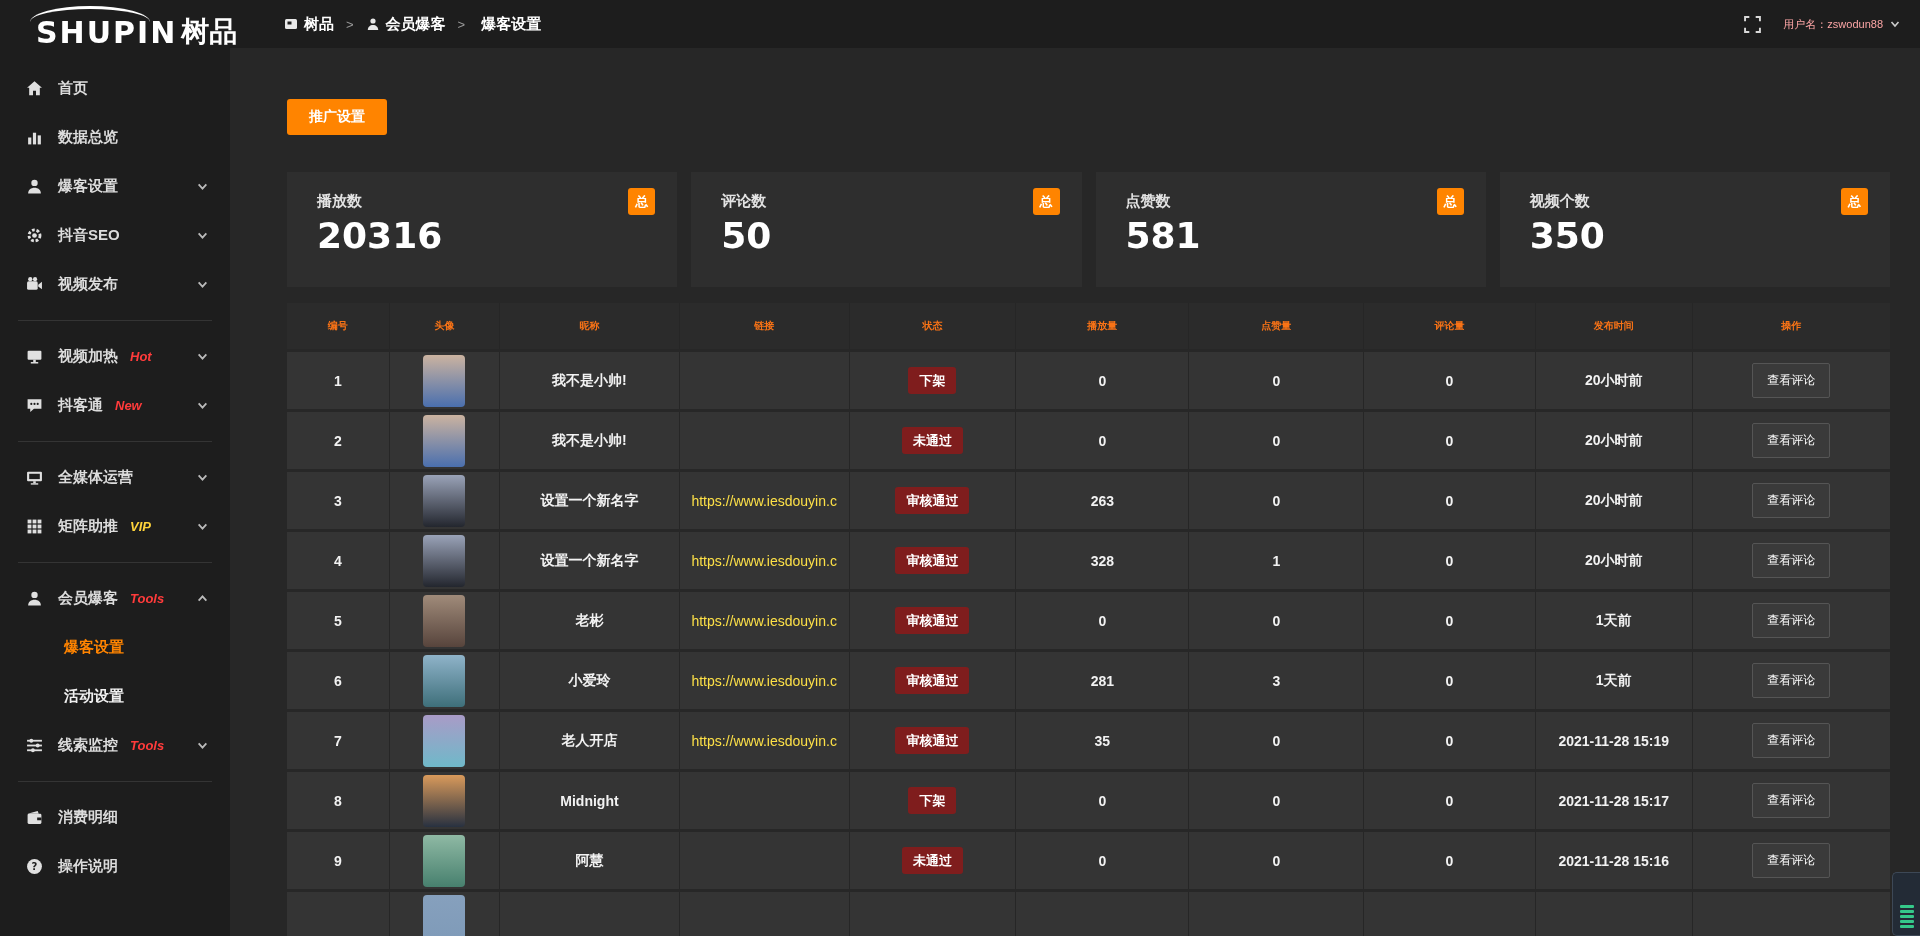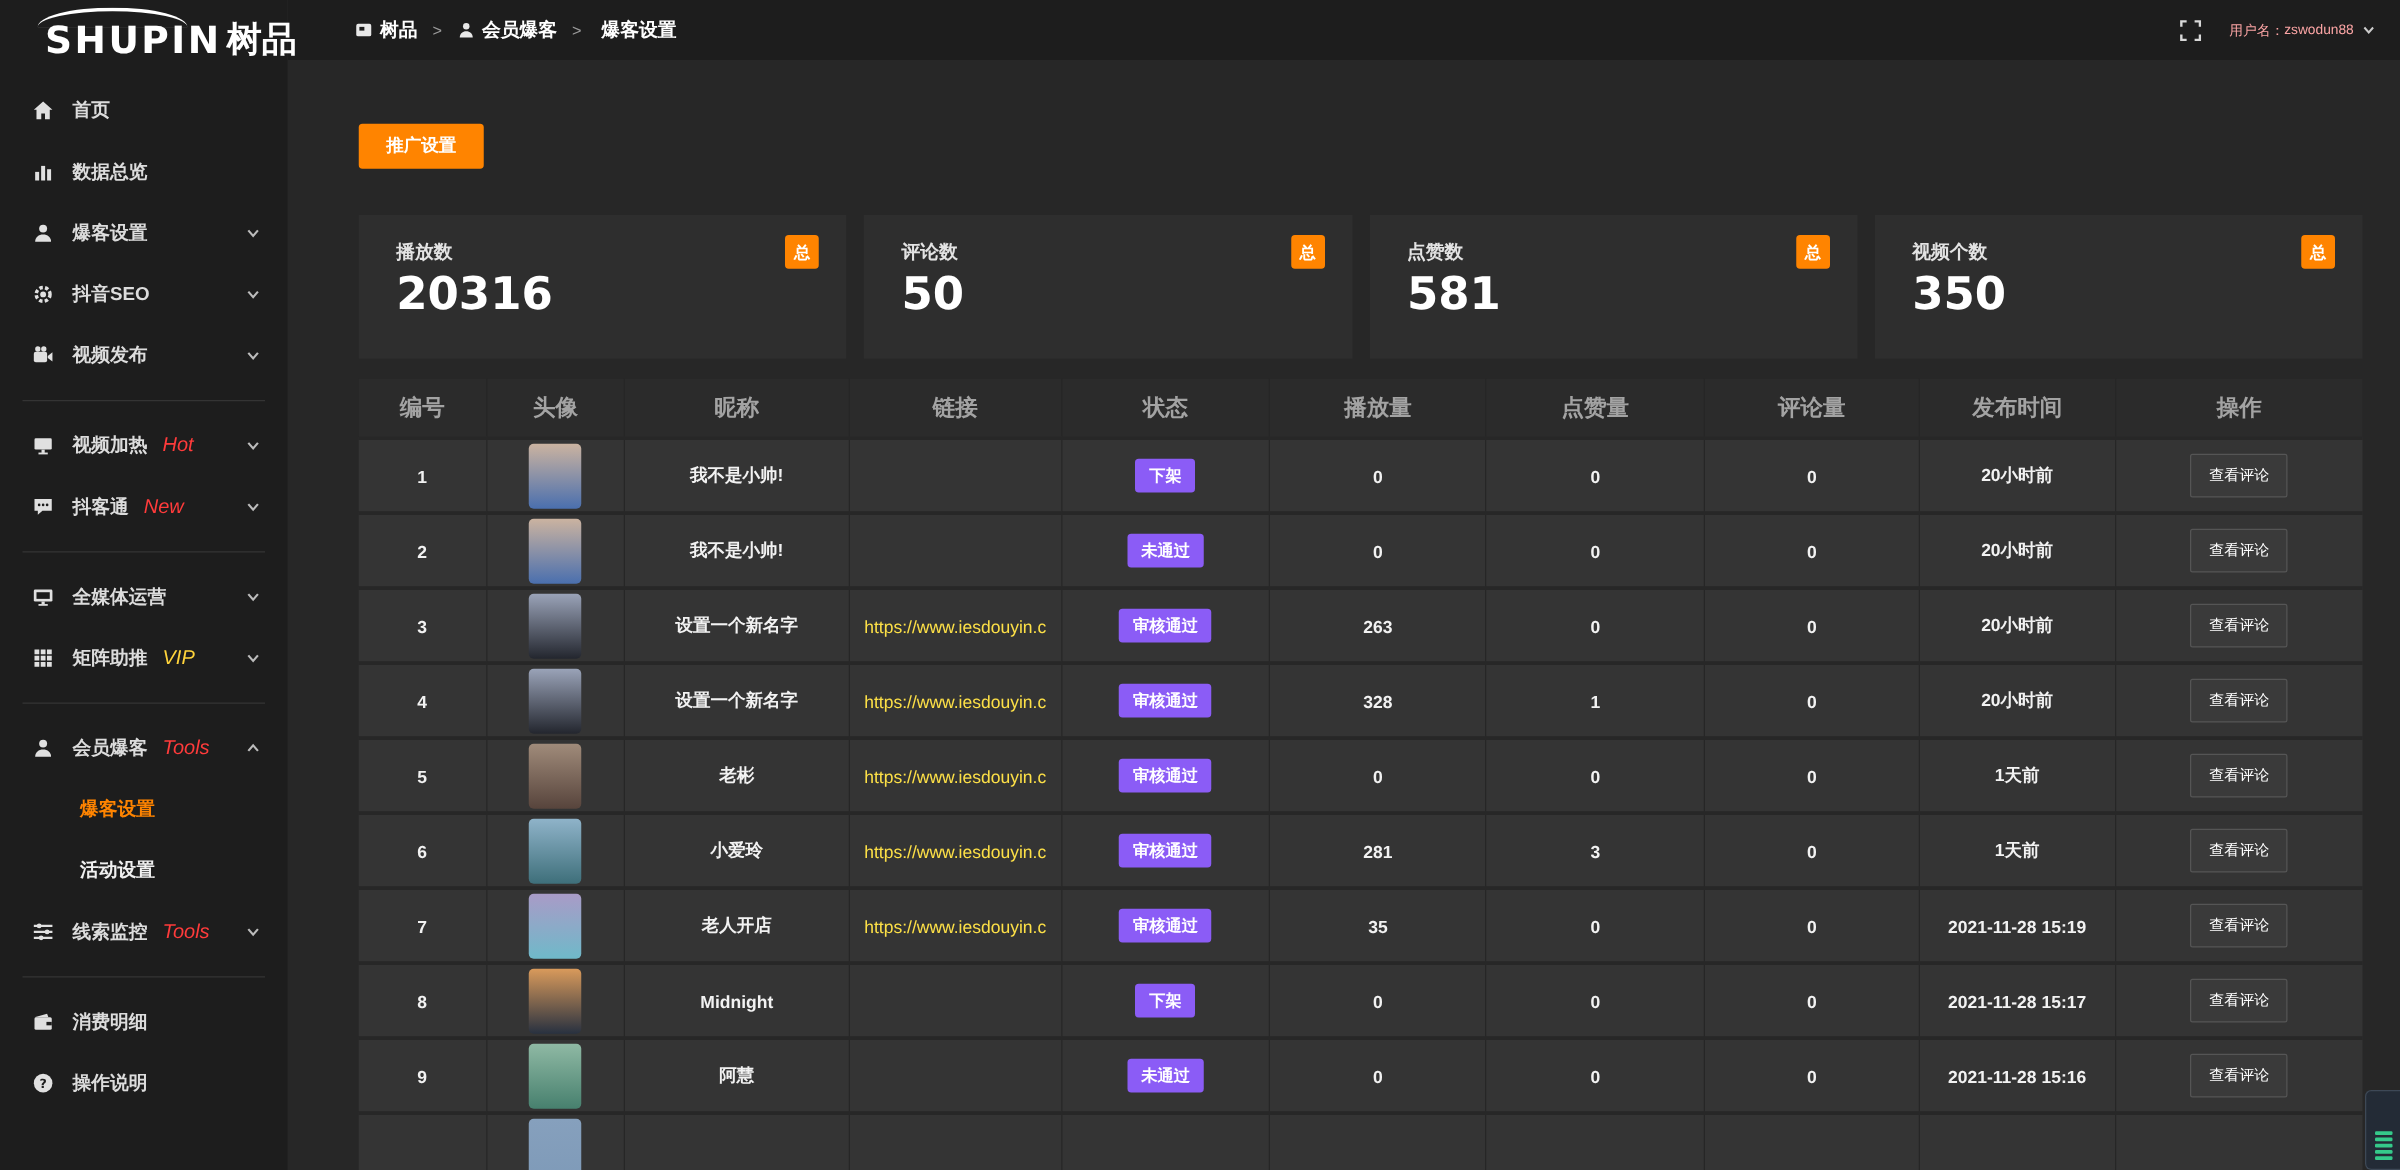--- a/index.html
+++ b/index.html
@@ -24,21 +24,21 @@
     position:absolute; left:30px; top:6px; width:120px; height:16px;
     border-top:3px solid #fff; border-radius:50% 50% 0 0 / 100% 100% 0 0;
   }
   .nav-item {
     height:49px; display:flex; align-items:center; padding:0 22px 0 26px;
     color:#dcdcdc; font-size:15px; cursor:pointer; position:relative;
   }
   .nav-item .ic { width:17px; height:17px; margin-right:15px; flex:none; color:#e0e0e0; }
   .nav-item .ic svg { width:100%; height:100%; display:block; }
   .nav-label { font-weight:700; }
-  .nav-badge { font-size:16px; font-weight:400; font-style:italic; margin-left:12px; }
+  .nav-badge { font-size:13px; font-weight:700; font-style:italic; margin-left:12px; }
   .nav-chevron { margin-left:auto; width:11px; height:11px; color:#bbb; }
   .nav-chevron svg { width:100%; height:100%; display:block; }
   .nav-sub {
     height:49px; display:flex; align-items:center; padding-left:64px;
     font-size:15px; font-weight:700; color:#f0f0f0; cursor:pointer;
   }
   .nav-sub.active { color:#ff8400; }
   .nav-divider { height:23px; display:flex; align-items:center; padding:0 18px; }
   .nav-divider i { display:block; width:100%; height:1px; background:#343434; }
   
@@ -79,31 +79,31 @@
   }
   
   .table { margin-top:16px; }
   .t-row { display:flex; }
   .t-head { background:#2b2b2b; height:46px; }
   .t-cell {
     display:flex; align-items:center; justify-content:center;
     border-right:1px solid #262626; overflow:hidden; white-space:nowrap;
   }
   .t-cell:last-child { border-right:none; }
-  .t-head .t-cell { font-size:18px; font-weight:700; color:#a3a3a3; }
+  .t-head .t-cell { font-size:10px; font-weight:700; color:#f97316; }
   .t-body-row { background:#343434; height:60px; border-top:3px solid #272727; }
   .t-body-row .t-cell { font-size:14px; font-weight:700; color:#f2f2f2; }
   .c0 { width:6.4%; }  .c1 { width:6.9%; }  .c2 { width:11.2%; }
   .c3 { width:10.6%; } .c4 { width:10.4%; } .c5 { width:10.8%; }
   .c6 { width:10.9%; } .c7 { width:10.7%; } .c8 { width:9.8%; }
   .c9 { width:12.3%; }
   .avatar { width:42px; height:52px; border-radius:4px; }
   .link-text { color:#fde047; font-weight:400; font-size:14px; cursor:pointer; }
   .status-badge {
-    background:#8b5cf6; color:#fff; font-size:13px; font-weight:700;
+    background:#7f1d1d; color:#fff; font-size:13px; font-weight:700;
     border-radius:3px; padding:7px 11px; line-height:1;
   }
   .view-btn {
     background:#3a3a3a; border:1px solid #555; color:#fff; font-size:12px;
     padding:8px 14px; border-radius:2px; cursor:pointer; font-family:inherit;
   }
   
   .float-widget {
     position:fixed; right:0; bottom:0; width:28px; height:64px;
     background:#232b36; border:1px solid #3d4856; border-right:none;

